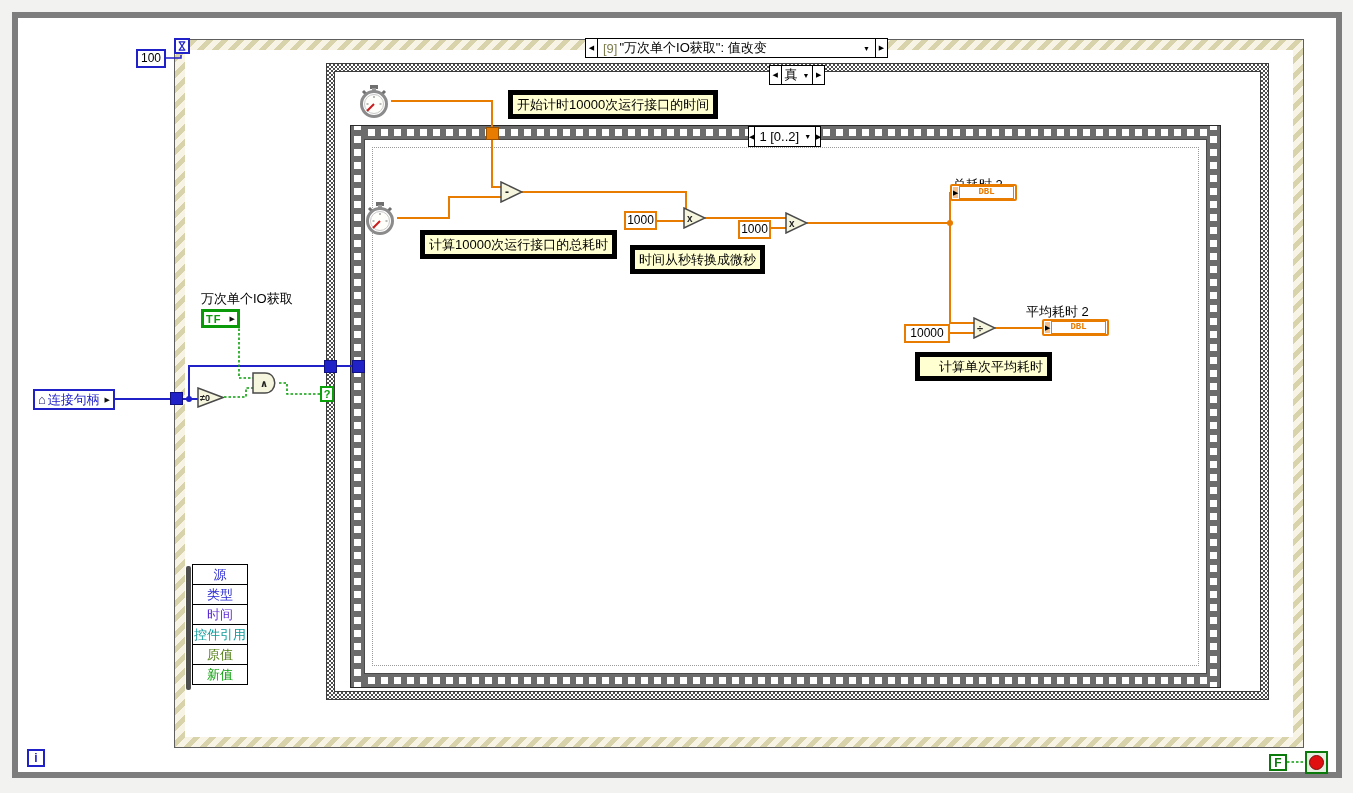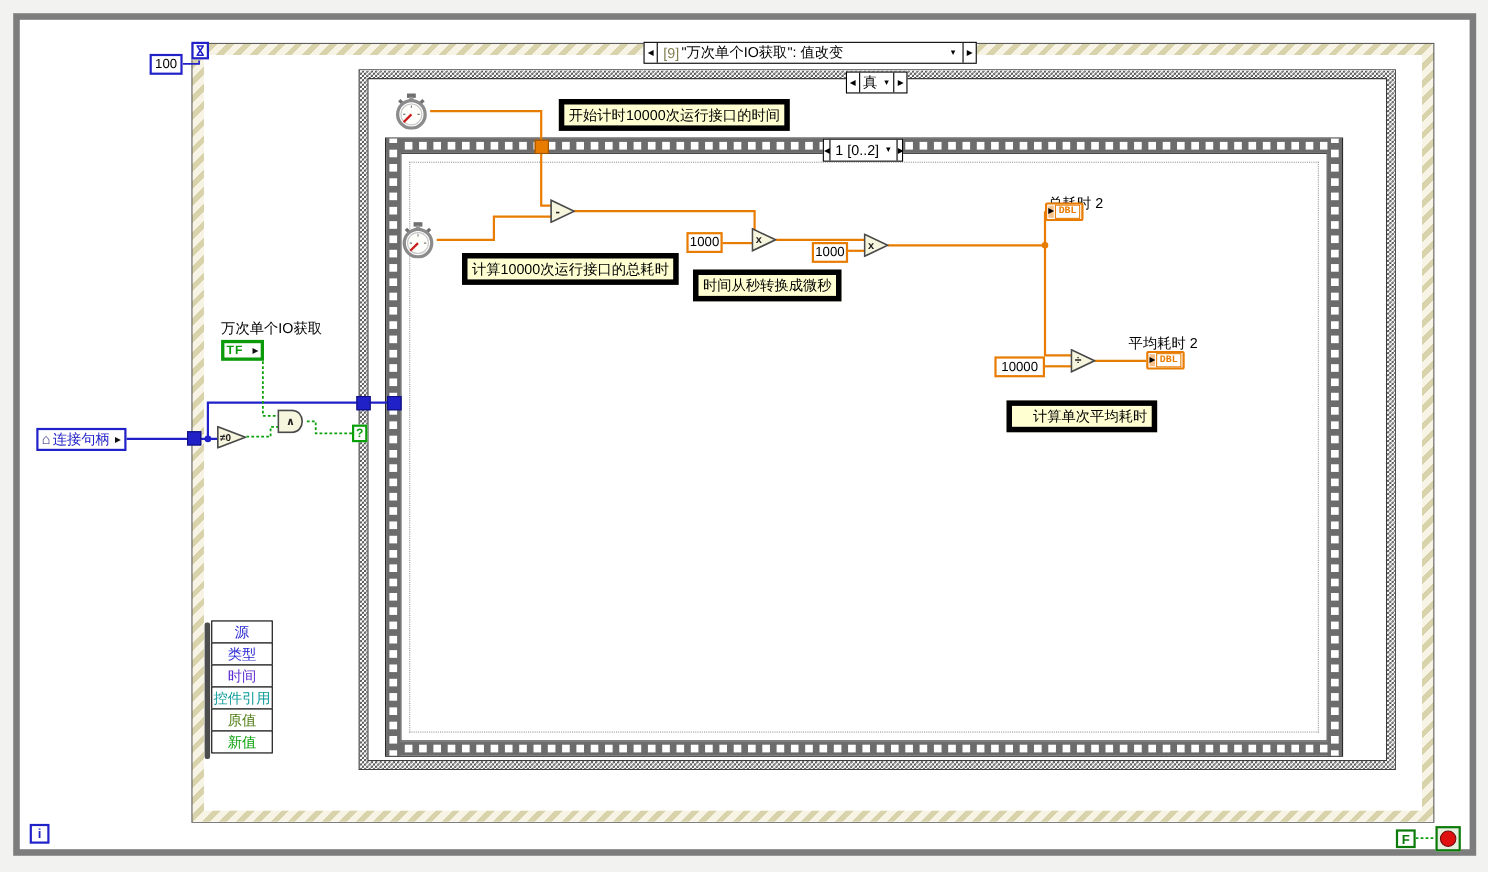--- a/index.html
+++ b/index.html
@@ -55,21 +55,21 @@
            white-space:nowrap;line-height:17px;z-index:10;}
   .plain-label{position:absolute;white-space:nowrap;z-index:10;}
   .fn-node{position:absolute;z-index:10;}
   .fn-node .glyph{position:absolute;left:0;top:0;width:100%;height:100%;display:flex;
                   align-items:center;font-weight:bold;color:#222;}
   .dbl{position:absolute;border:2px solid #e87c00;border-radius:2px;background:#fff;display:flex;
        align-items:center;padding:0 1px;gap:1px;z-index:10;}
   .dbl-arrow{font-size:7px;line-height:9px;color:#000;background:#f2c astro;}
   .dbl-arrow{font-size:7px;line-height:9px;color:#000;background:#f5c08a;padding:1px 0;}
   .dbl-type{border:1px solid #e87c00;color:#e87c00;font-weight:bold;font-size:9px;line-height:11px;
-            padding:0 2px;font-family:"Liberation Mono","DejaVu Sans Mono",monospace;}
+            padding:0 18px;font-family:"Liberation Mono","DejaVu Sans Mono",monospace;}
   #tf-ctrl{position:absolute;border:3px solid #0a9a0a;background:#fff;display:flex;align-items:center;
            justify-content:space-between;padding:0 2px;z-index:10;}
   #tf-text{color:#0a9a0a;font-weight:bold;font-size:11px;letter-spacing:1px;}
   .mini-arrow{font-size:7px;color:#111;}
   #handle-ctrl{position:absolute;border:2px solid #2121c8;background:#fff;display:flex;
                align-items:center;padding:0 3px;gap:2px;z-index:10;}
   #handle-house{color:#16166e;font-size:13px;line-height:13px;}
   #handle-text{color:#2121c8;}
   #q-term{position:absolute;border:2px solid #0aa00a;background:#fff;color:#0aa00a;font-weight:bold;
           font-size:11px;display:flex;align-items:center;justify-content:center;z-index:16;}
@@ -299,21 +299,21 @@
 
   <div class="comment" style="left:508px;top:90px;">
     <span>开始计时10000次运行接口的时间</span>
   </div>
   <div class="comment" style="left:420px;top:230px;">
     <span>计算10000次运行接口的总耗时</span>
   </div>
   <div class="comment" style="left:630px;top:245px;">
     <span>时间从秒转换成微秒</span>
   </div>
-  <div class="comment" style="left:915px;top:364px;padding-left:19px;">
+  <div class="comment" style="left:915px;top:352px;padding-left:19px;">
     <span>计算单次平均耗时</span>
   </div>
 
   <div id="evt-node">
     <div id="evt-bar"></div>
     <div id="evt-cells">
       <div class="evt-cell">
         <span style="color: rgb(42, 42, 210);">源</span>
         </div>
       <div class="evt-cell">

